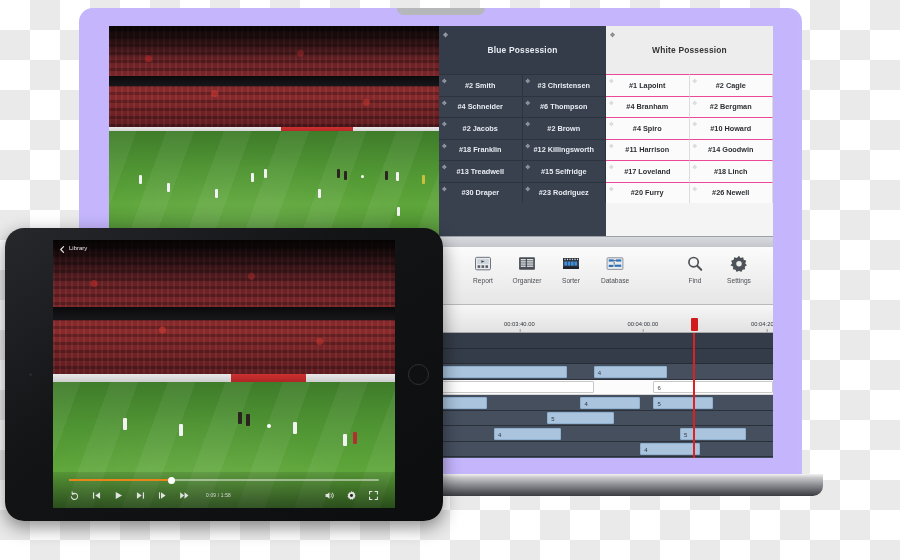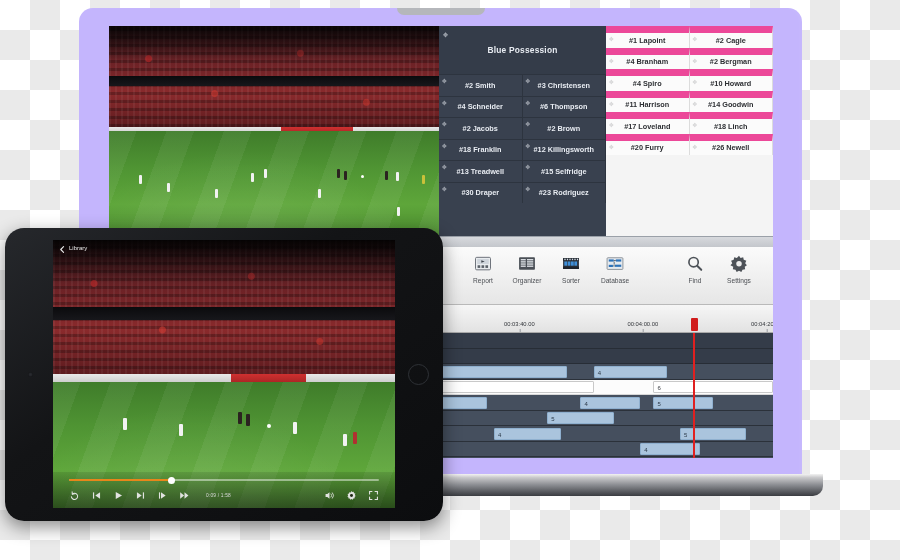--- a/index.html
+++ b/index.html
@@ -90,21 +90,21 @@
   .poss-col.blue .poss-head { background:#343c49; }
   .poss-col.white .poss-head { background:#ededed; color:#333; }
   .poss-head .pin { position:absolute; left:4px; top:5px; font-size:6px; opacity:.6; }
   .poss-grid { flex:1; display:flex; }
   .poss-half { flex:1; display:flex; flex-direction:column; }
   .pcell {
     height:21.5px; display:flex; align-items:center; justify-content:center;
     position:relative; font-weight:bold; font-size:7.3px; white-space:nowrap; overflow:hidden;
   }
   .poss-col.blue .pcell { border-top:1px solid #2d343f; border-right:1px solid #2d343f; }
-  .poss-col.white .pcell { border-top:7px solid #ec4899; border-right:1px solid #dcdcdc; background:#fbfbfb; }
+  .poss-col.white .pcell { border-top:1px solid #ec4899; border-right:1px solid #dcdcdc; background:#fbfbfb; }
   .pcell .pin { position:absolute; left:3px; top:3px; font-size:5.5px; opacity:.55; }
   .poss-col.white .pcell .pin { opacity:.18; }
 
   
   #lt-status {
     height:11px; background:linear-gradient(180deg,#d7d9dd,#c4c7cc);
     border-top:1px solid #9aa0a8; display:flex; align-items:center;
     padding-left:4px; font-size:5.6px; font-weight:bold; color:#3d4148; flex:none;
   }
 
@@ -261,20 +261,24 @@
                     <span>#15 Selfridge</span>
                   </div>
                   <div class="pcell">
                     <span class="pin">✥</span>
                     <span>#23 Rodriguez</span>
                   </div>
                 </div>
               </div>
             </div>
             <div class="poss-col white">
+              <div class="poss-head">
+                <span class="pin">✥</span>
+                <span>White Possession</span>
+              </div>
               <div class="poss-grid">
                 <div class="poss-half">
                   <div class="pcell">
                     <span class="pin">✥</span>
                     <span>#1 Lapoint</span>
                   </div>
                   <div class="pcell">
                     <span class="pin">✥</span>
                     <span>#4 Branham</span>
                   </div>

